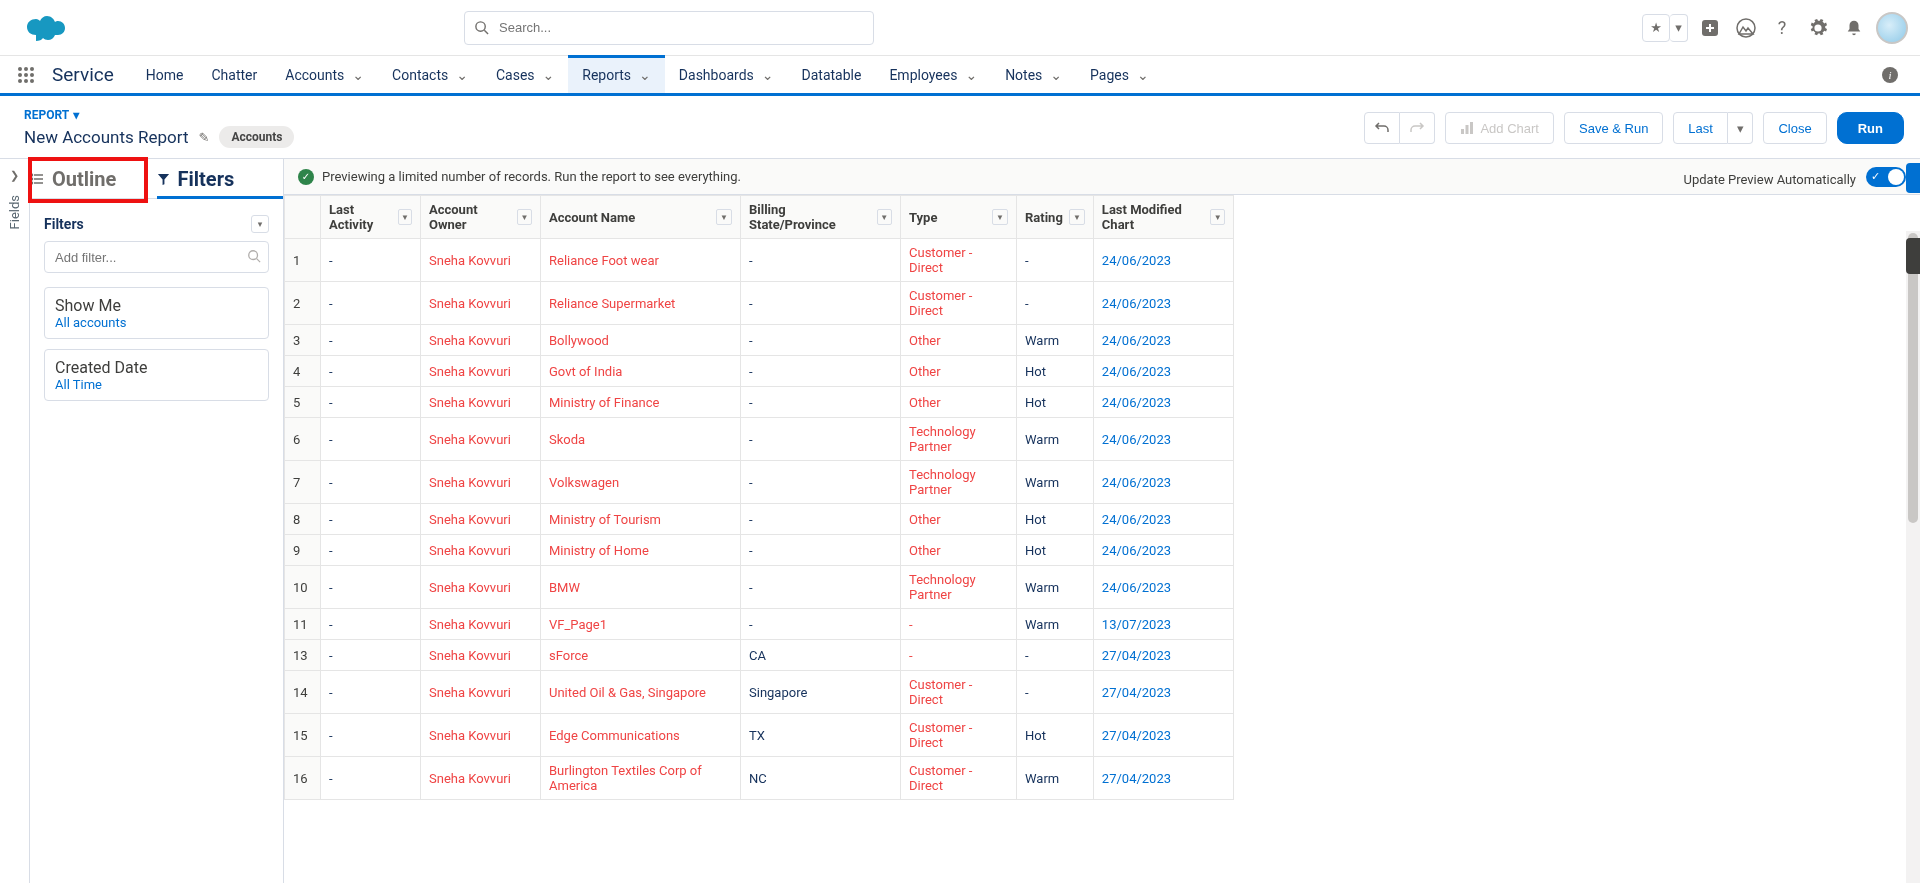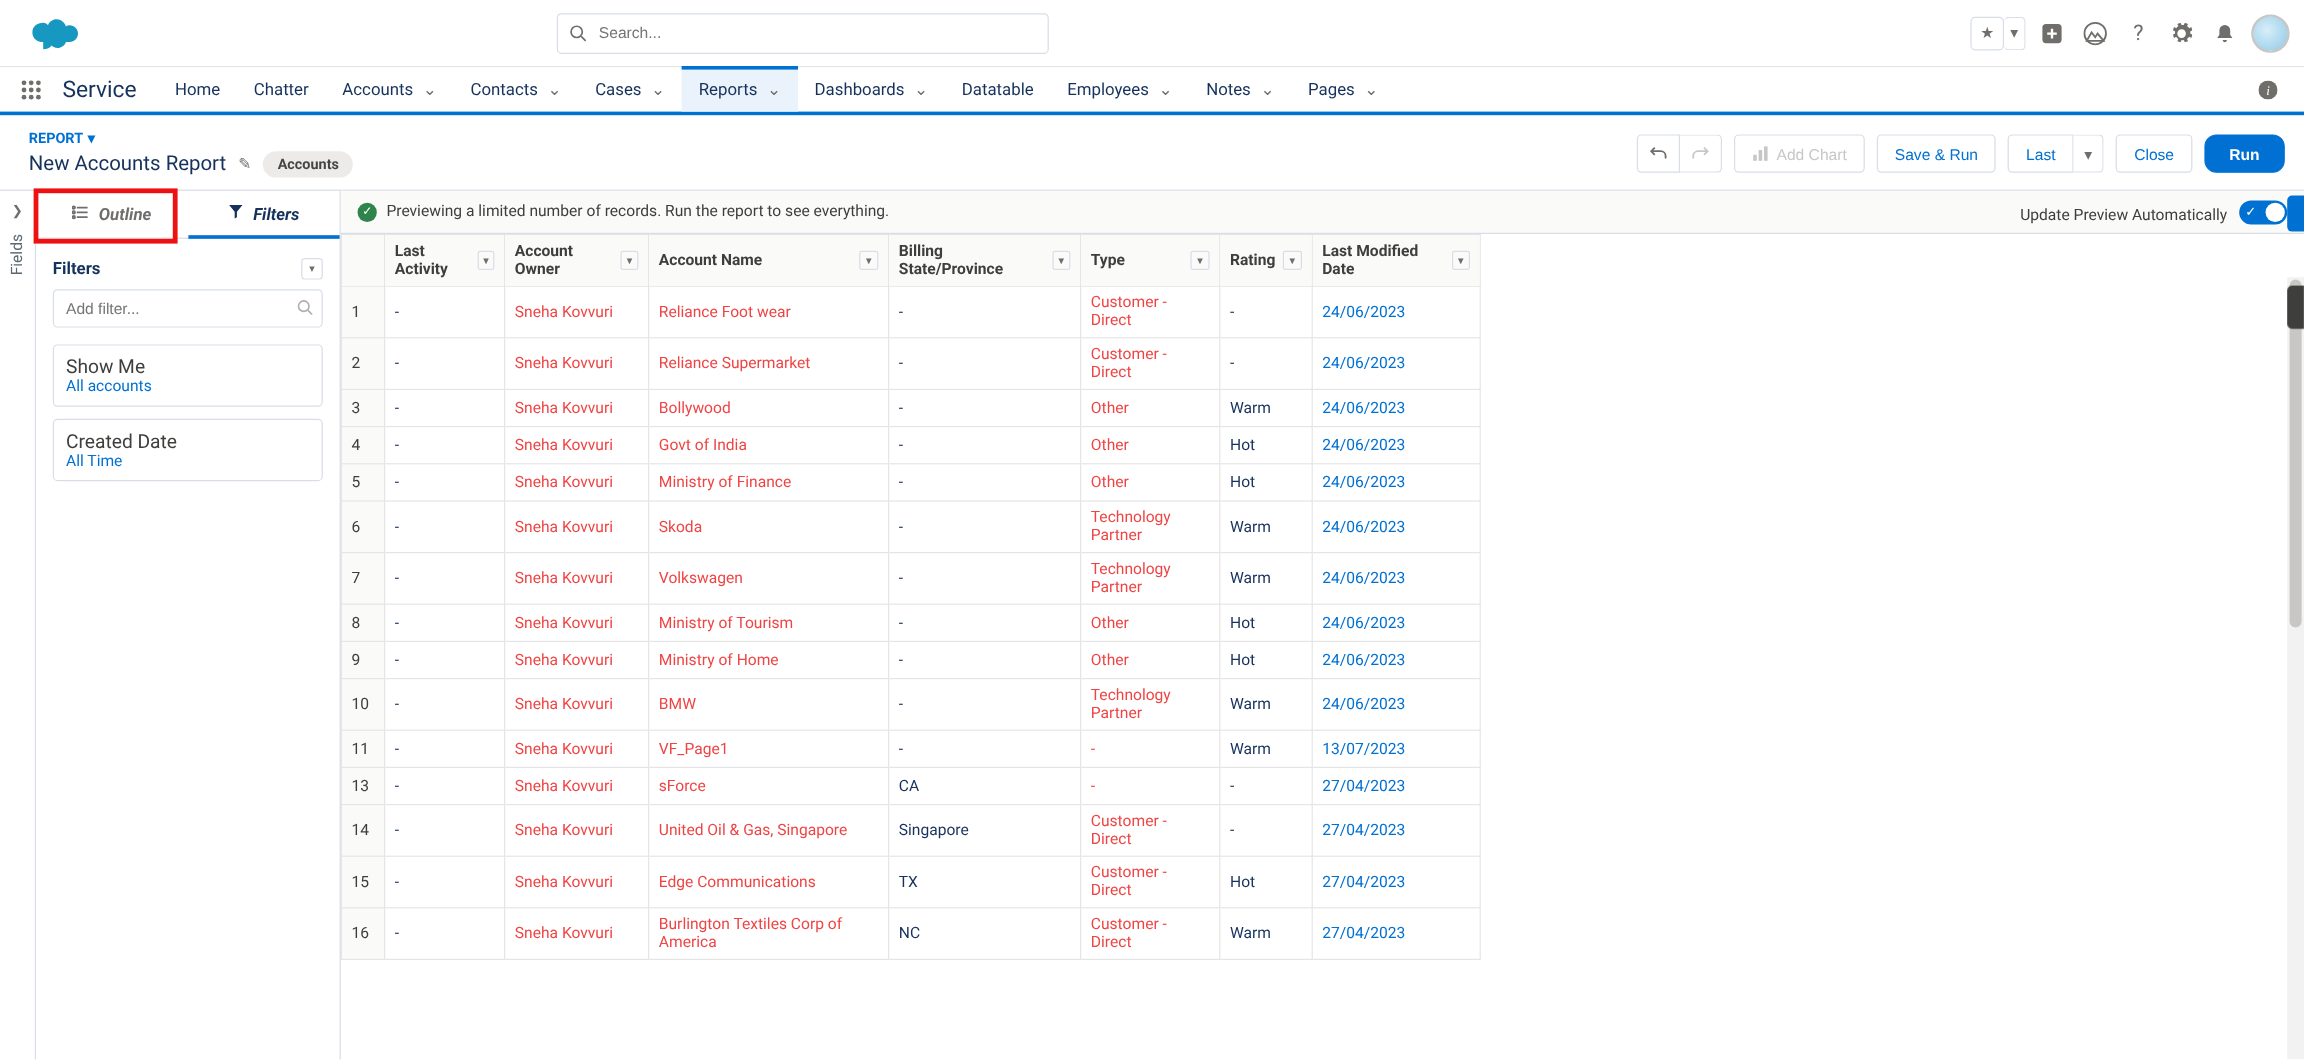--- a/index.html
+++ b/index.html
@@ -39,21 +39,21 @@
   .sbtn.joined-left { border-top-right-radius:0; border-bottom-right-radius:0; }
   .sbtn.joined-right { border-top-left-radius:0; border-bottom-left-radius:0; border-left:none;}
 
   .workspace { display:flex; height: calc(884px - 56px - 43px - 60px); border-top:1px solid #d8dde6; }
   .fields-handle { width:30px; border-right:1px solid #d8dde6; display:flex; align-items:flex-start; justify-content:center; position:relative; cursor:pointer;}
   .fields-handle .vtxt { writing-mode: vertical-rl; transform: rotate(180deg); font-size:13px; color:#5a6872; margin-top:36px; }
   .fields-handle .chevr { position:absolute; top:10px; color:#706e6b; font-size:11px;}
   
   .side-panel { width:254px; border-right:1px solid #d8dde6; display:flex; flex-direction:column; }
   .tab-row { display:flex; height:40px; border-bottom:1px solid #d8dde6; }
-  .ptab { flex:1; display:flex; align-items:center; justify-content:center; gap:8px; font-size:14px; color:#706e6b; cursor:pointer; position:relative; font-weight:700;font-style:italic;}
+  .ptab { flex:1; display:flex; align-items:center; gap:8px; font-size:20px; color:#706e6b; cursor:pointer; position:relative; font-weight:700;}
   .ptab.active { color:#16325c; }
   .ptab.active::after { content:""; position:absolute; bottom:-1px; left:0; right:0; height:3px; background:#0070d2;}
   .highlight-box { position:absolute; border:4px solid #e11; pointer-events:none; }
   
   .filter-body { padding:16px 14px; }
   .filter-head { display:flex; align-items:center; margin-bottom:8px; }
   .filter-head .ttl { font-weight:700; font-size:14px; }
   .filter-head .sq { margin-left:auto; width:18px; height:18px; border:1px solid #d8dde6; border-radius:3px; display:flex; align-items:center; justify-content:center; color:#706e6b; cursor:pointer; font-size:9px;}
   .filter-search { position:relative; margin-bottom:14px;}
   .filter-search input { width:100%; height:32px; border:1px solid #d8dde6; border-radius:4px; padding:0 30px 0 10px; font-size:13px;}
@@ -318,21 +318,21 @@
                 </div>
               </th>
               <th style="width: 60px;">
                 <div class="hwrap">
                   <span>Rating</span>
                   <span class="ddown">▼</span>
                 </div>
               </th>
               <th style="width: 140px;">
                 <div class="hwrap">
-                  <span>Last Modified Date</span>
+                  <span>Last Modified Chart</span>
                   <span class="ddown">▼</span>
                 </div>
               </th>
             </tr>
           </thead>
         <tbody id="body-rows">
             <tr>
               <td class="col-rownum">1</td>
               <td class="num">-</td>
               <td class="link">Sneha Kovvuri</td>

